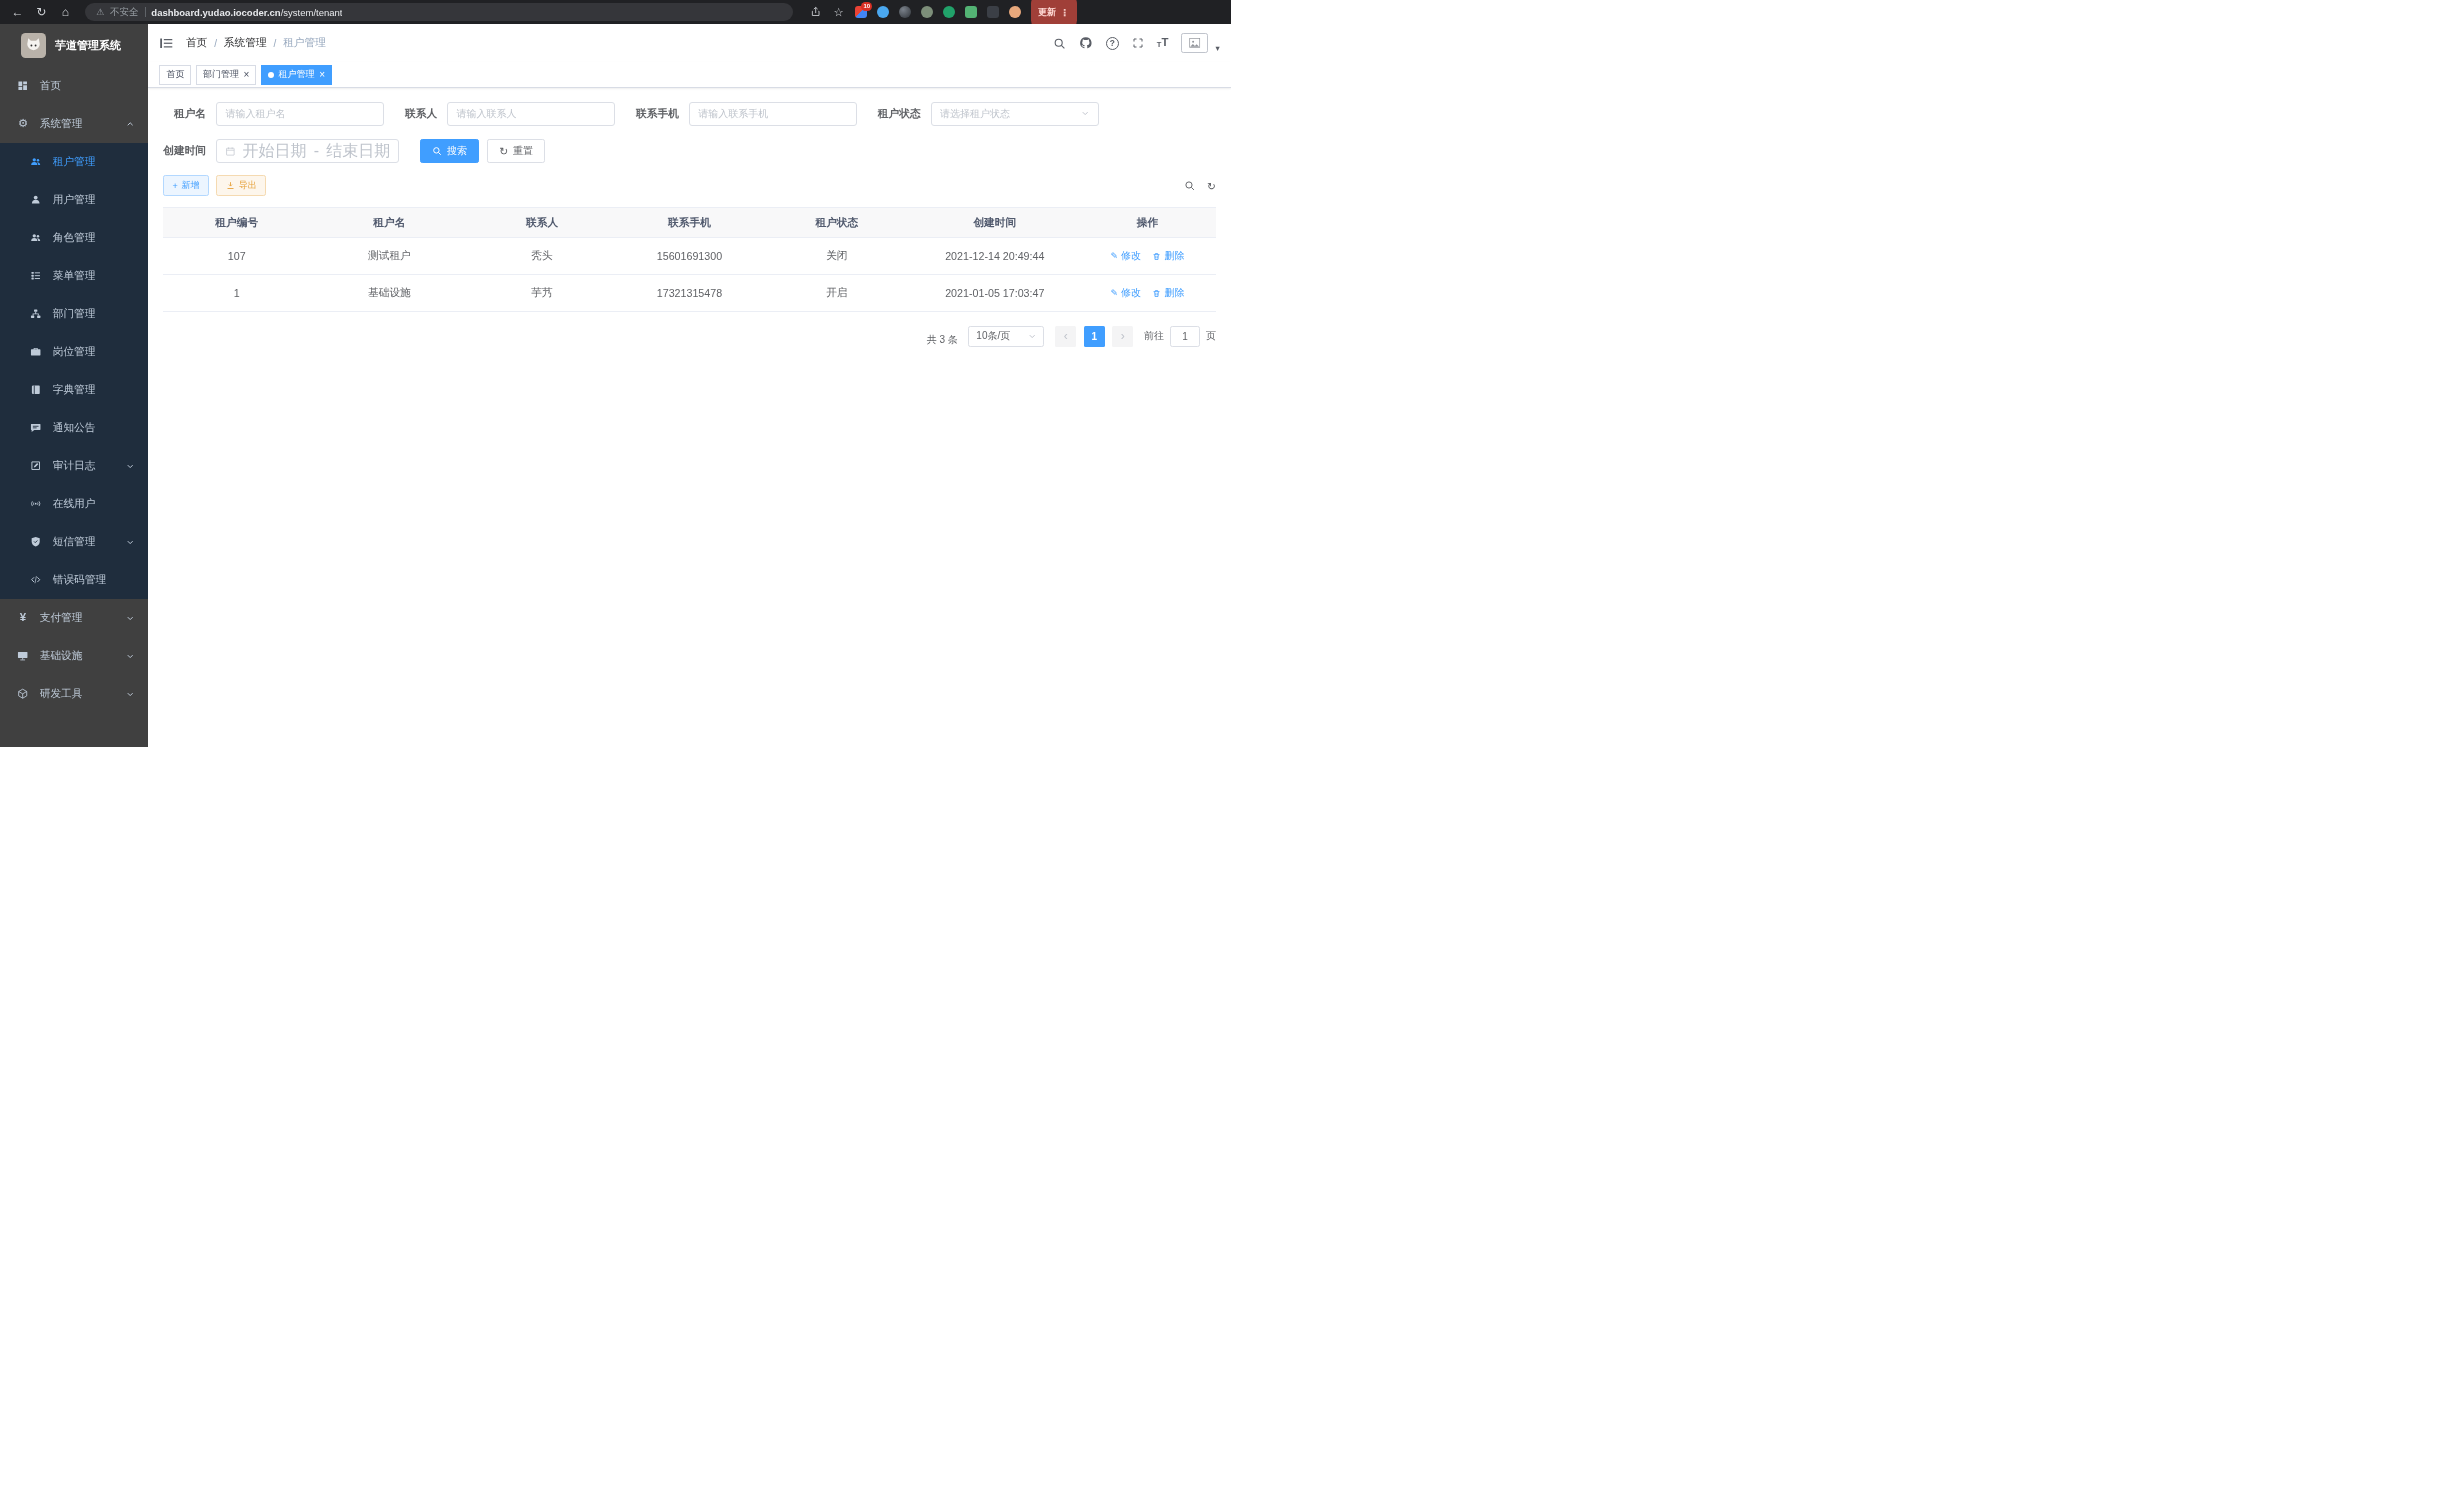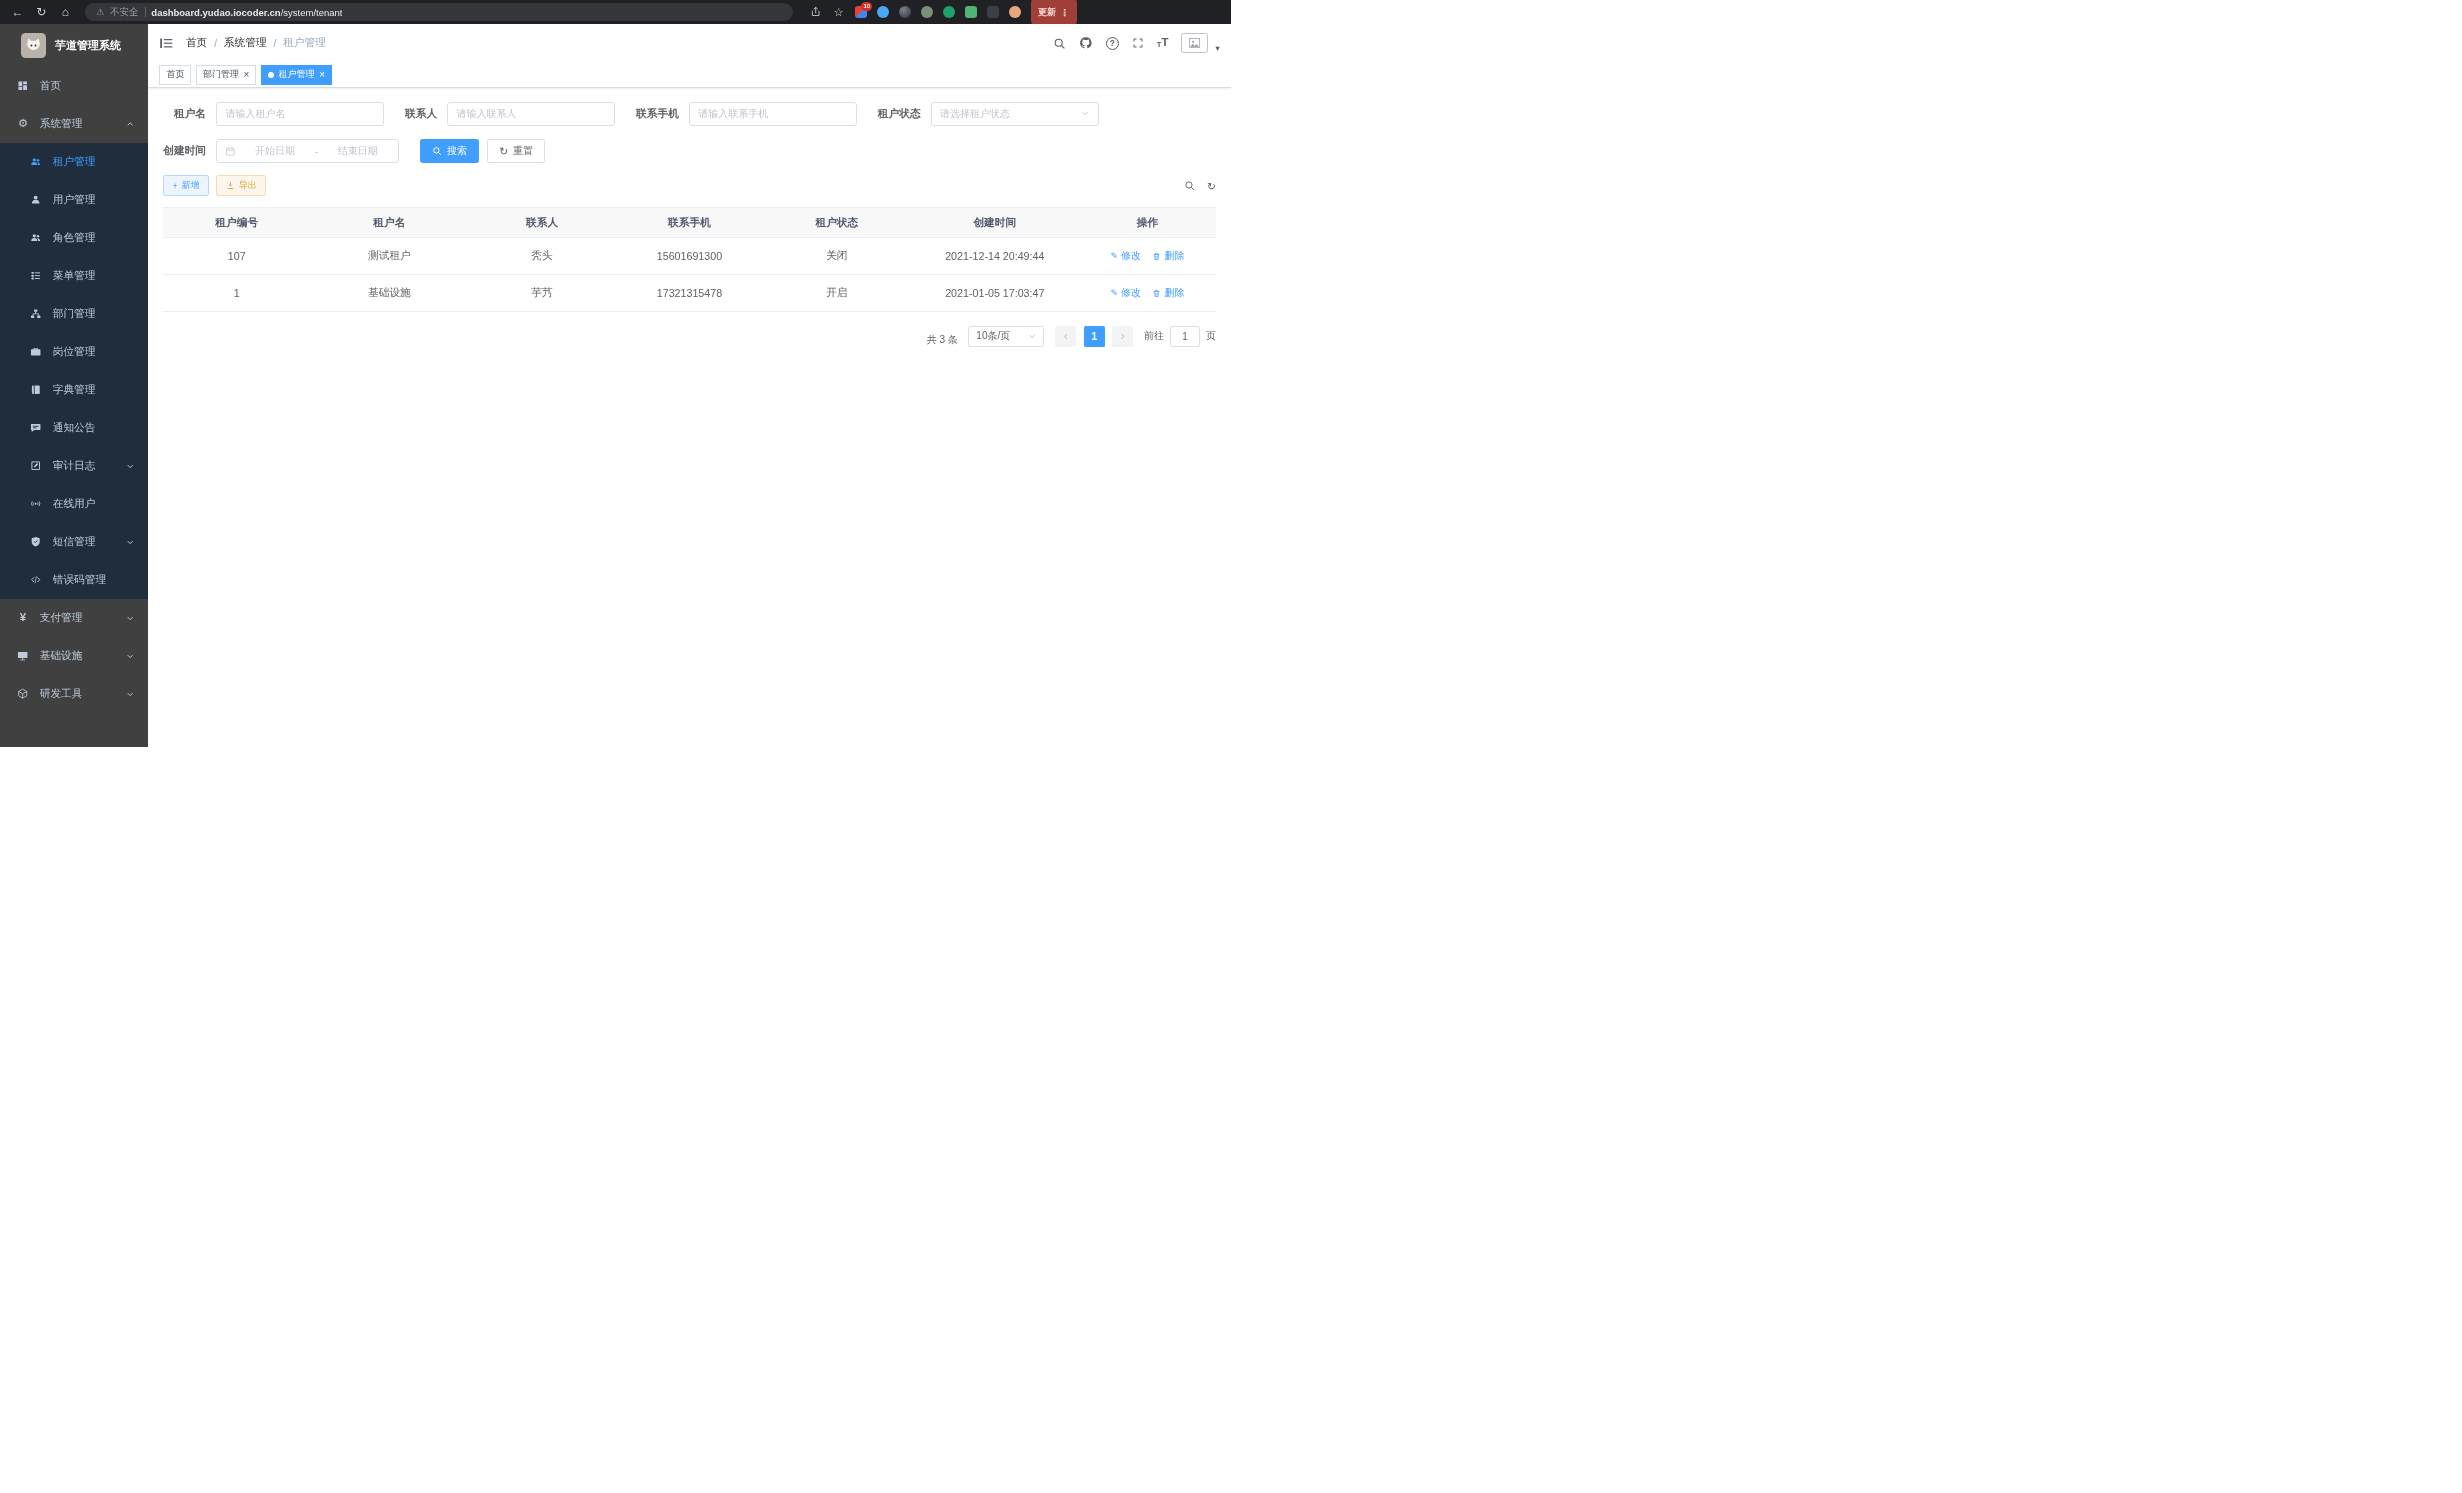--- a/index.html
+++ b/index.html
@@ -74,21 +74,21 @@
 .content{flex:1;padding:13.7px 15px 0;overflow:hidden}
 .filter-row{display:flex;align-items:center;margin-bottom:13.7px}
 .f-item{display:flex;align-items:center;margin-right:21px}
 .f-label{font-weight:700;color:#606266;margin-right:10px;white-space:nowrap}
 .f-label.wfix{min-width:43px;text-align:right}
 .el-input{width:168px;height:24px;border:0.8px solid #dcdfe6;border-radius:3px;display:flex;align-items:center;padding:0 8.4px;font-size:10px;color:#606266;background:#fff}
 .el-input input{border:none;outline:none;width:100%;font-size:10px;color:#606266;font-family:inherit;background:transparent}
 .el-input input::placeholder{color:#bfc4cc}
 .el-select{justify-content:space-between;cursor:pointer}
 .placeholder{color:#bfc4cc}
-.date-range{width:183px;height:24px;border:0.8px solid #dcdfe6;border-radius:3px;display:flex;align-items:center;padding:0 7.6px;gap:6.9px;font-size:10px;color:#bfc4cc;cursor:pointer}
+.date-range{width:183px;height:24px;border:0.8px solid #dcdfe6;border-radius:3px;display:flex;align-items:center;padding:0 7.6px;gap:6.9px;font-size:16px;color:#bfc4cc;cursor:pointer}
 .dr-part{flex:1;text-align:center}
 .btn{height:24px;border-radius:2.3px;display:inline-flex;align-items:center;gap:4.6px;padding:0 11.4px;font-size:10px;cursor:pointer;border:0.8px solid #dcdfe6;background:#fff;color:#606266}
 .btn-primary{background:#409eff;border-color:#409eff;color:#fff}
 .btn+. btn{margin-left:7.6px}
 .btn-reset{margin-left:7.6px}
 .glyph-sm{font-size:10.7px;line-height:1}
 .toolbar{display:flex;align-items:center;margin-bottom:10.7px}
 .btn-sm{height:21px;padding:0 8.4px;font-size:9px;border-radius:2.3px;display:inline-flex;align-items:center;gap:3.8px;cursor:pointer}
 .btn-plain-primary{background:#ecf5ff;border:0.8px solid #b3d8ff;color:#409eff;margin-right:7.6px}
 .btn-plain-warning{background:#fdf6ec;border:0.8px solid #f5dab1;color:#e6a23c}

